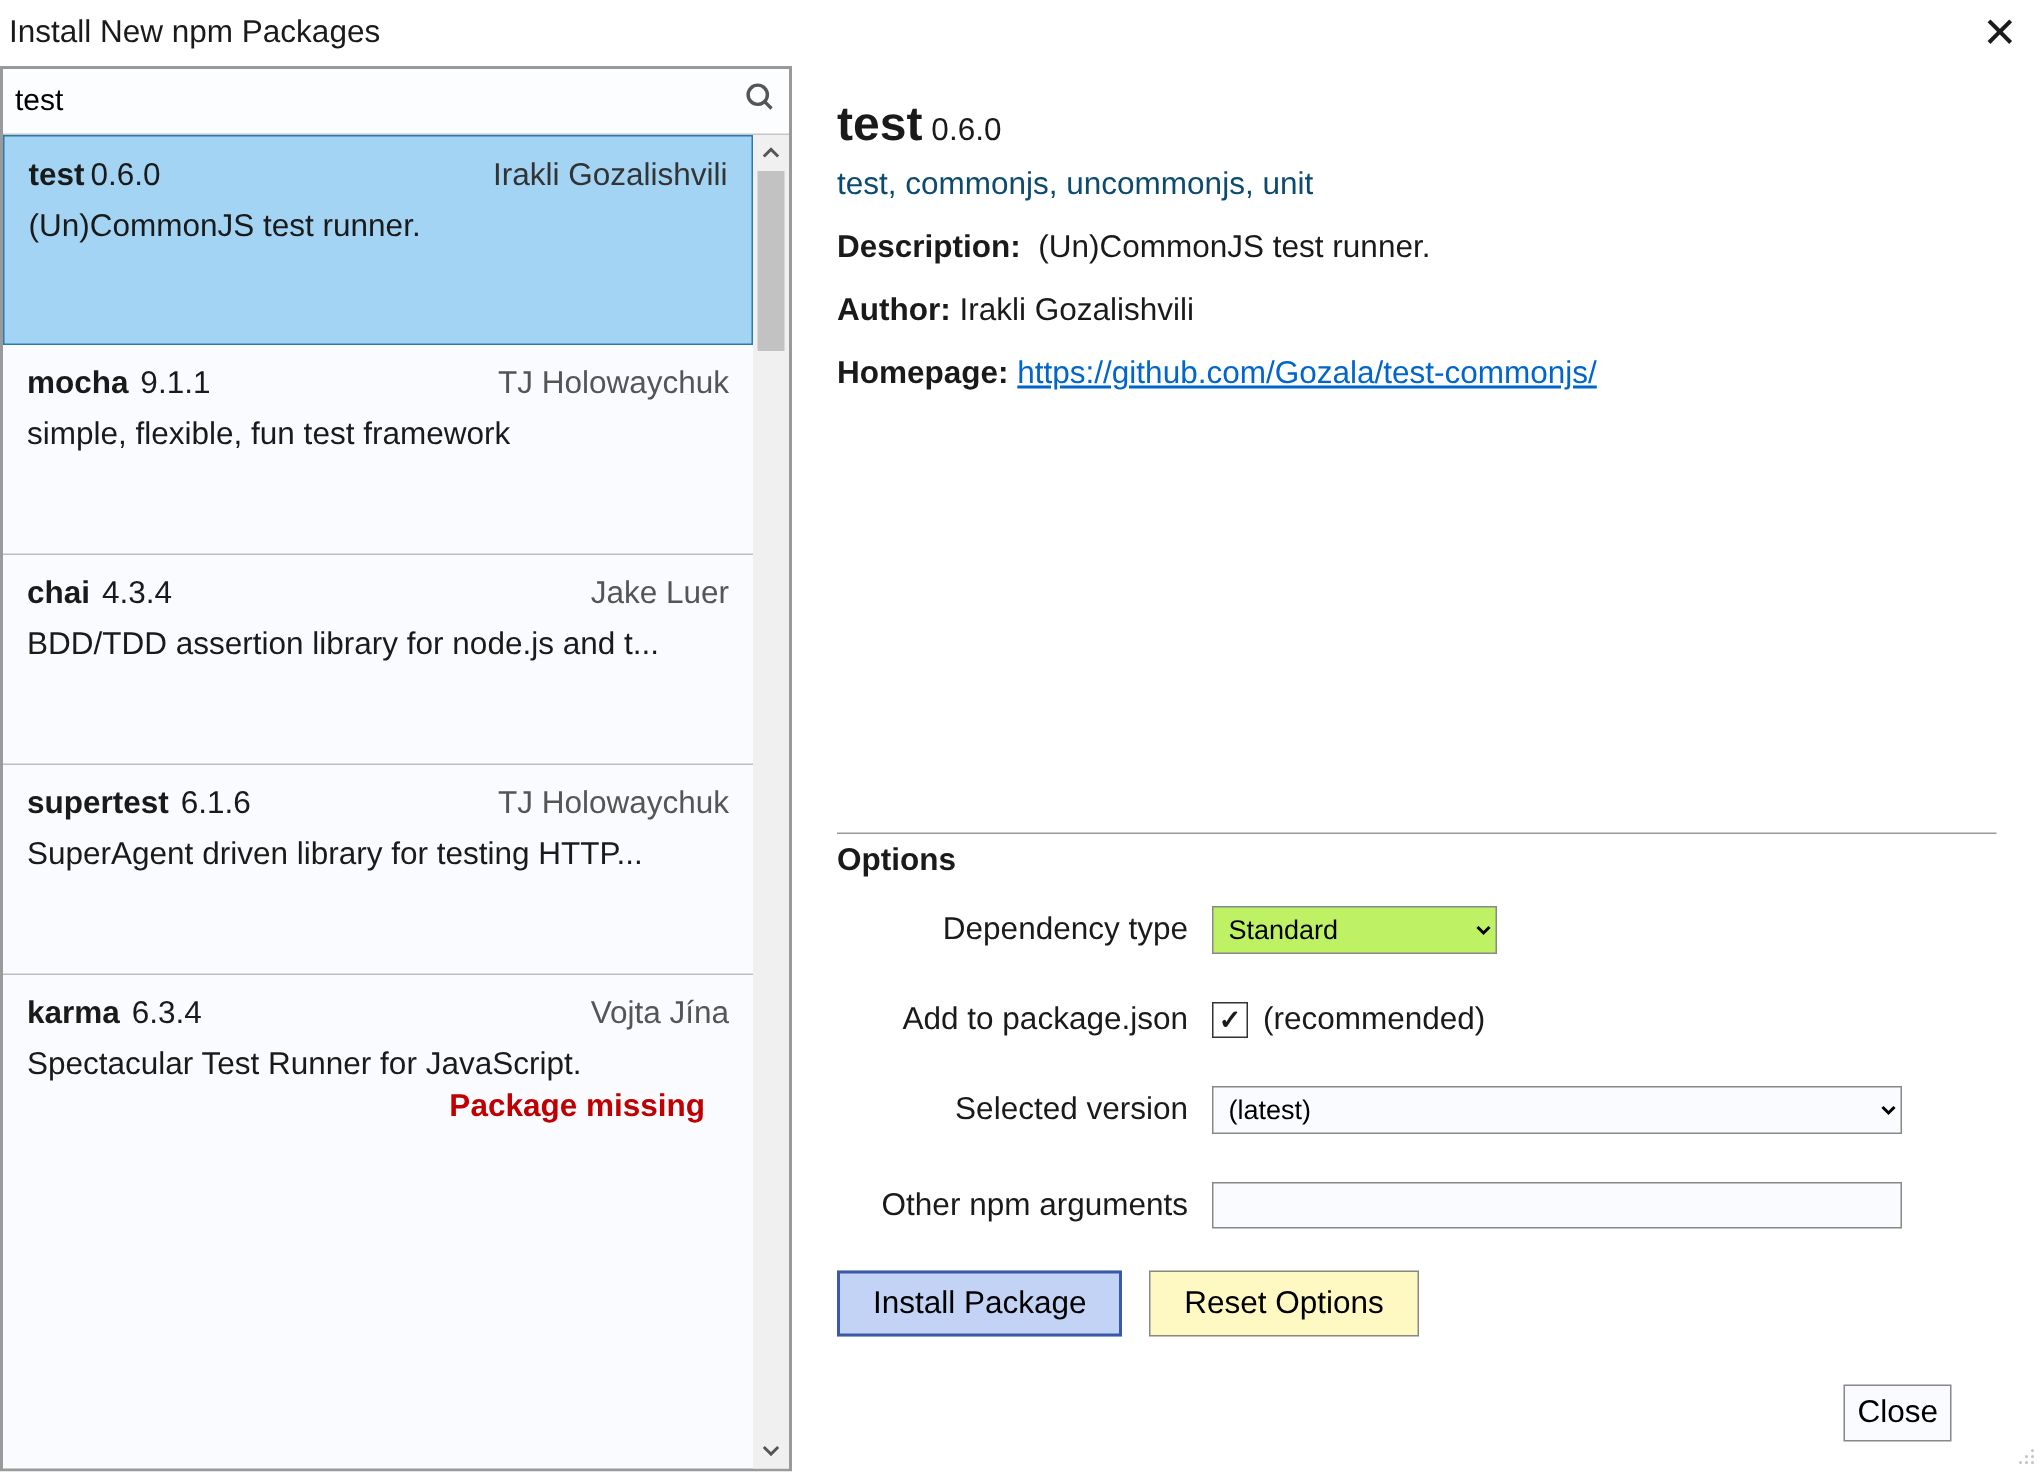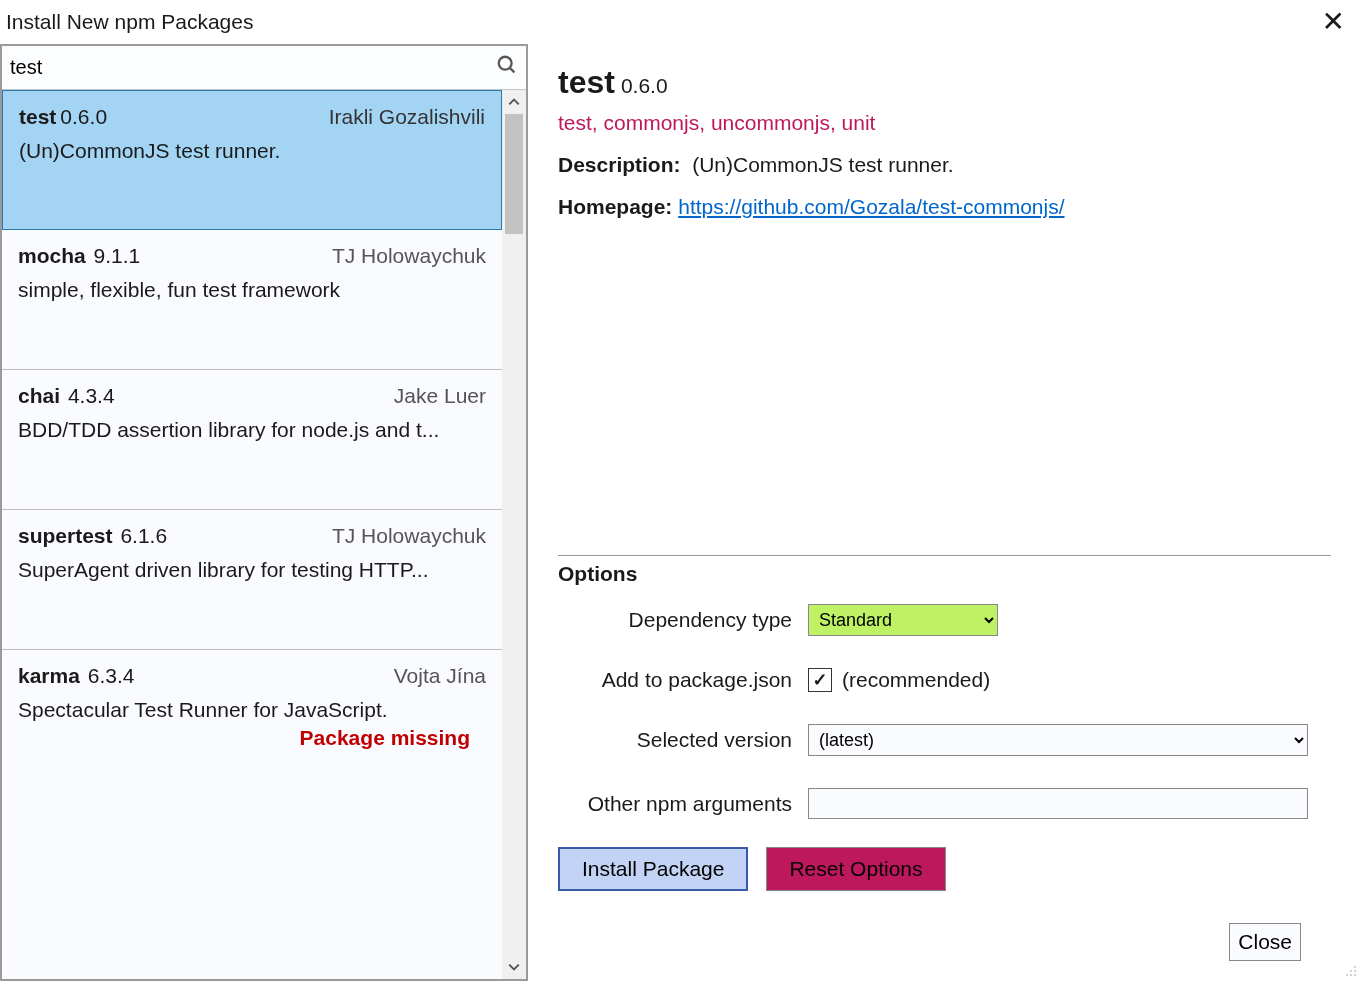--- a/index.html
+++ b/index.html
@@ -163,21 +163,21 @@
     font-size: 32px;
     font-weight: 700;
     display: inline;
   }
   .pkg-title-ver {
     font-size: 21px;
     font-weight: 400;
     margin-left: 6px;
   }
   .tags {
-    color: #be185d;
+    color: #0c4a6e;
     font-size: 21px;
     margin-top: 10px;
   }
   .meta-row {
     font-size: 21px;
     margin-top: 18px;
   }
   .meta-row .lbl {
     font-weight: 700;
   }
@@ -210,21 +210,21 @@
   }
   select.dep {
     width: 190px;
     font-size: 18px;
     padding: 4px 6px;
     border: 1px solid #888;
     background: #bef264;
     font-family: inherit;
   }
   select.ver, input.args {
-    width: 500px;
+    width: 460px;
     font-size: 18px;
     padding: 4px 6px;
     border: 1px solid #888;
     background: #fafbff;
     font-family: inherit;
   }
   .chk-row {
     display: flex;
     align-items: center;
     gap: 10px;
@@ -244,21 +244,21 @@
   .btn-row {
     display: flex;
     gap: 18px;
     margin-top: 28px;
     margin-bottom: 20px;
   }
   button.action {
     font-size: 21px;
     padding: 8px 22px;
     border: 1px solid #888;
-    background: #be185d;
+    background: #fef9c3;
     cursor: pointer;
     font-family: inherit;
   }
   button.primary {
     border: 2px solid #3a5aa8;
     background: #c3d3f5;
   }
   .footer {
     display: flex;
     justify-content: flex-end;
@@ -361,20 +361,24 @@
     </div>
 
     <div class="right">
       <div>
         <span class="pkg-title">test</span><span class="pkg-title-ver">0.6.0</span>
       </div>
       <div class="tags">test, commonjs, uncommonjs, unit</div>
       <div class="meta-row">
         <span class="lbl">Description:</span>
         &nbsp;<span>(Un)CommonJS test runner.</span>
+      </div>
+      <div class="meta-row">
+        <span class="lbl">Author:</span>
+        <span>Irakli Gozalishvili</span>
       </div>
       <div class="meta-row">
         <span class="lbl">Homepage:</span>
         <a href="#">https://github.com/Gozala/test-commonjs/</a>
       </div>
 
       <div class="spacer"></div>
 
       <div class="options-block">
         <div class="options-title">Options</div>

